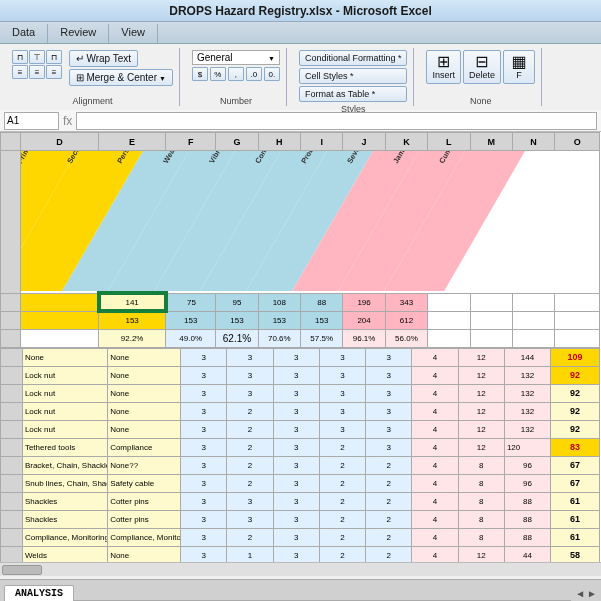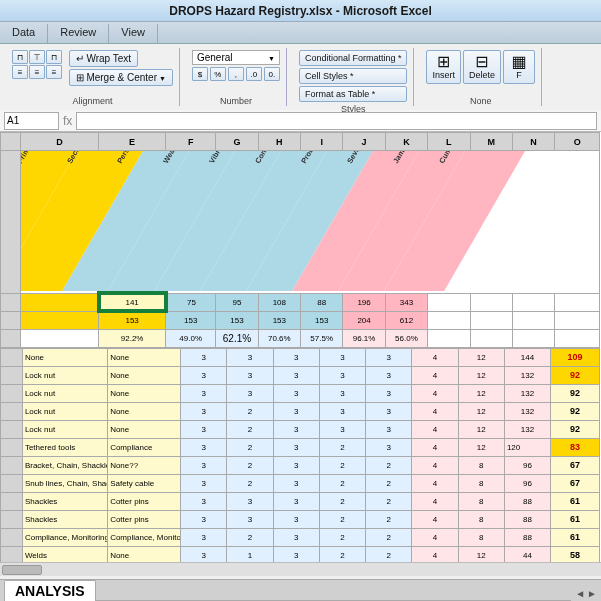--- a/index.html
+++ b/index.html
@@ -144,23 +144,24 @@
       align-items: flex-end;
       padding-left: 4px;
       border-top: 1px solid #aaa;
     }
 
     .sheet-tab {
       background: #e8e8e8;
       border: 1px solid #aaa;
       border-bottom: none;
       padding: 2px 10px;
-      font-size: 14px;
+      font-size: 10px;
       cursor: pointer;
       border-radius: 2px 2px 0 0;
+      font-family: Liberation Mono, monospace;
     }
 
     .sheet-tab.active {
       background: white;
       font-weight: bold;
     }
 
     
     .dd-arrow::after {
       content: '▼';

